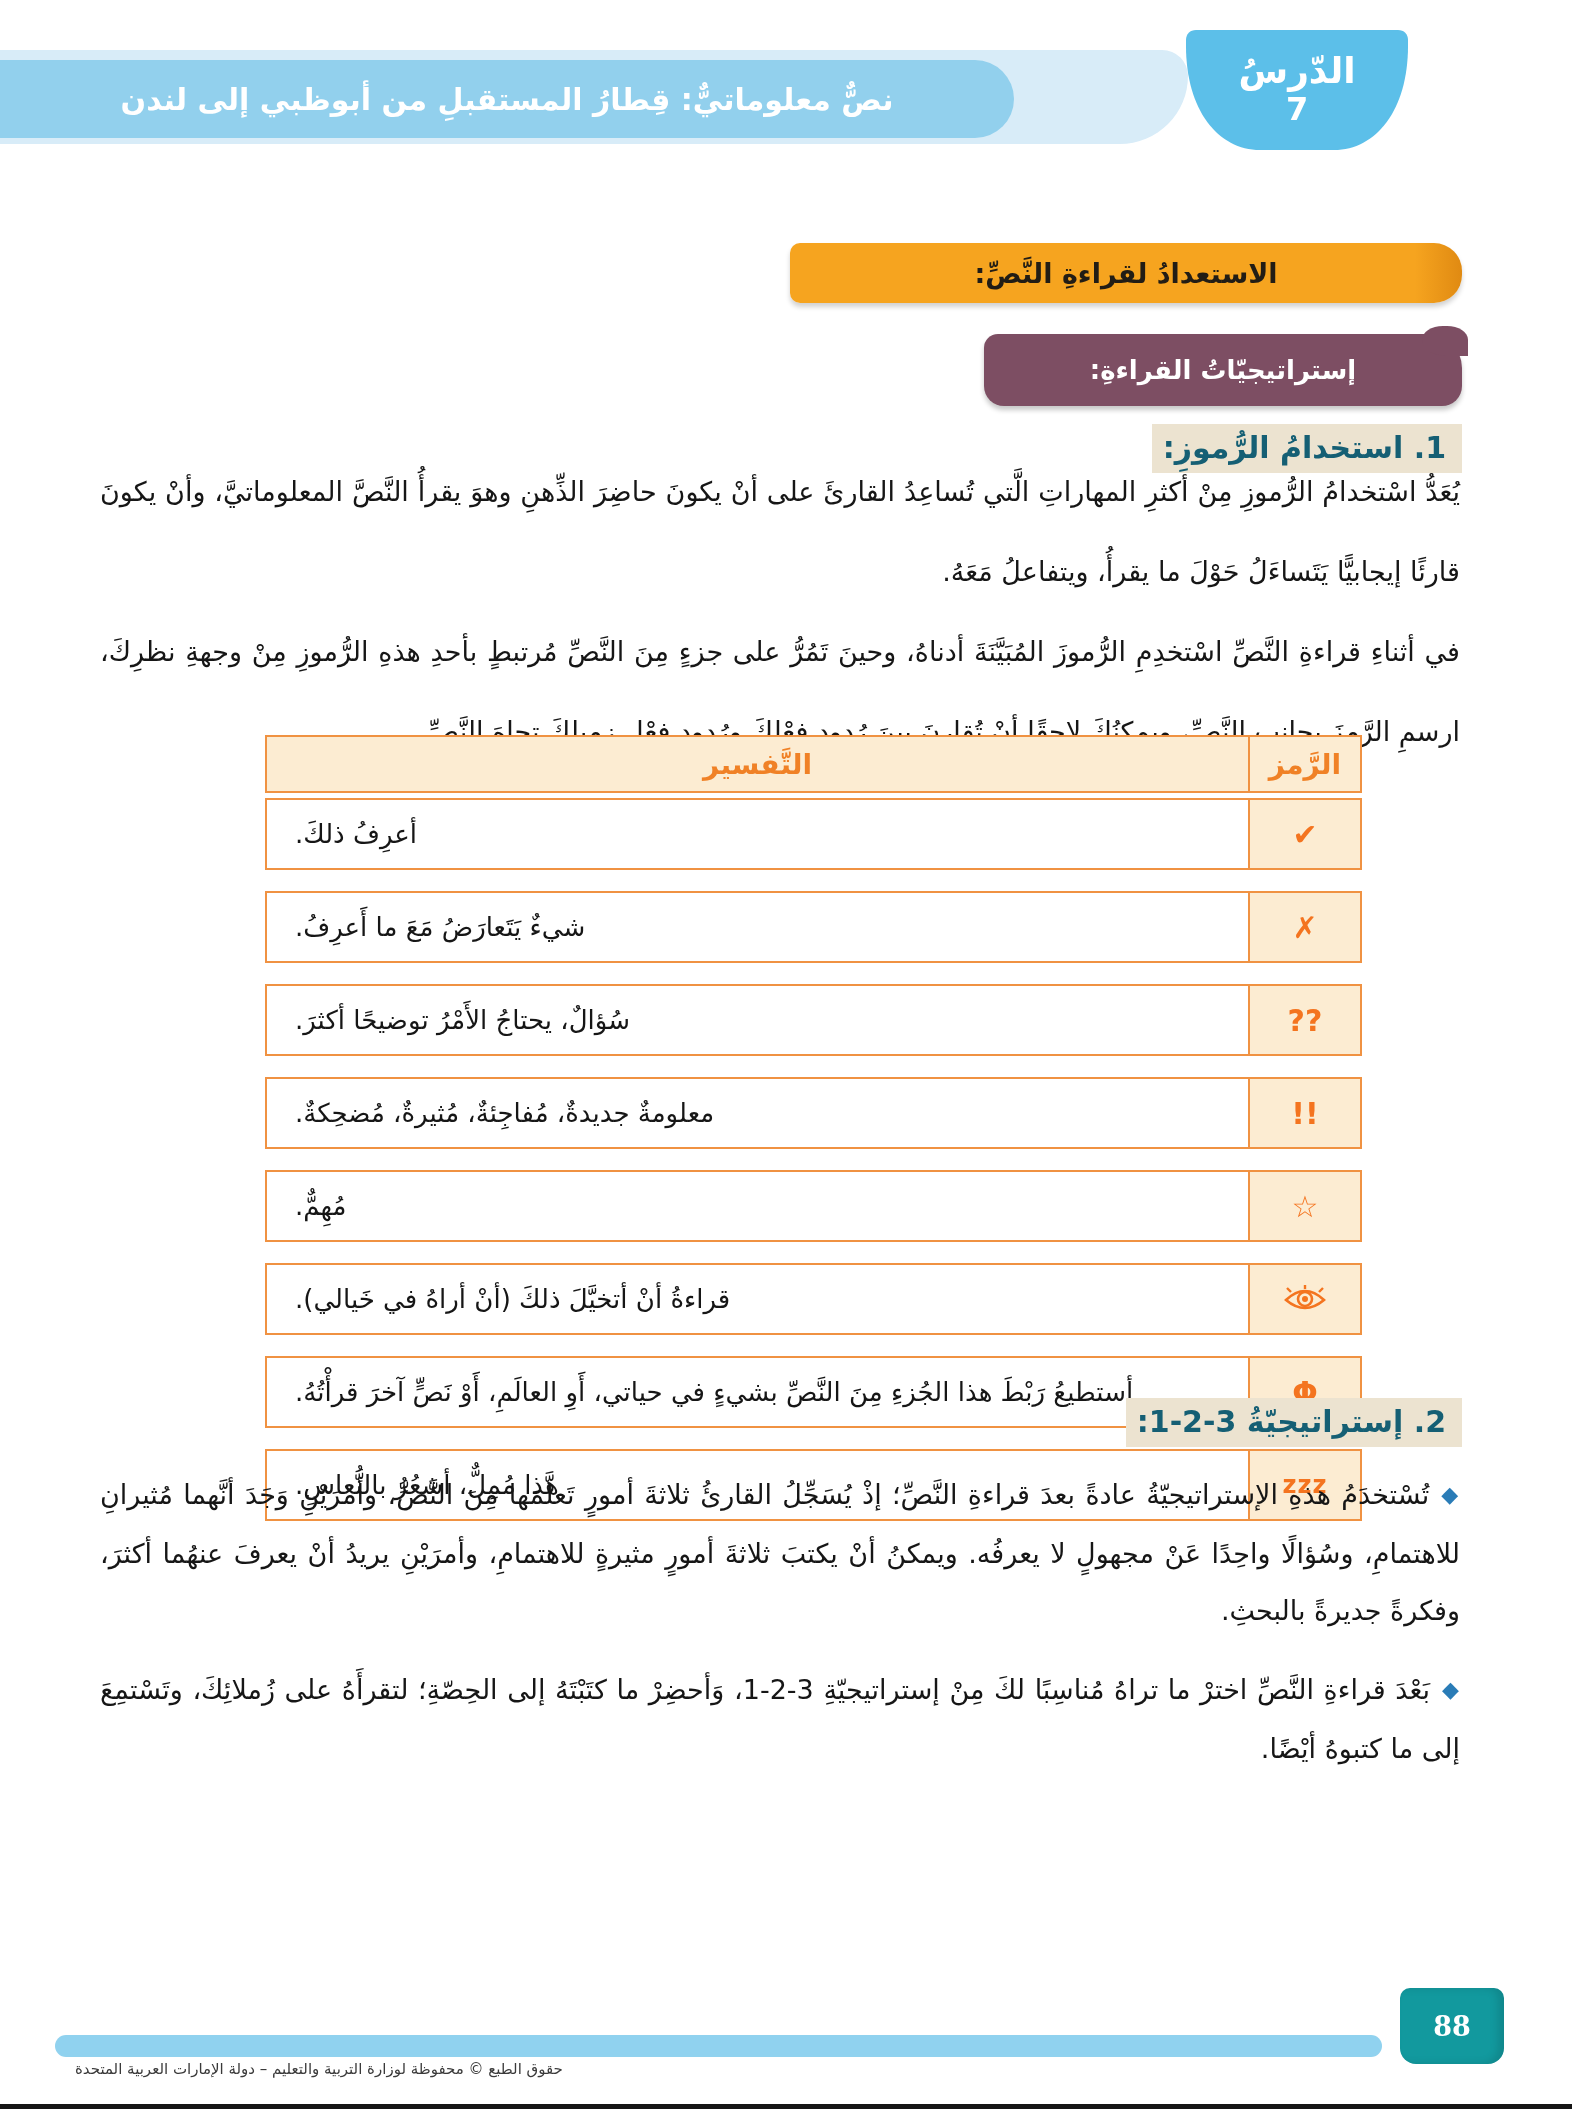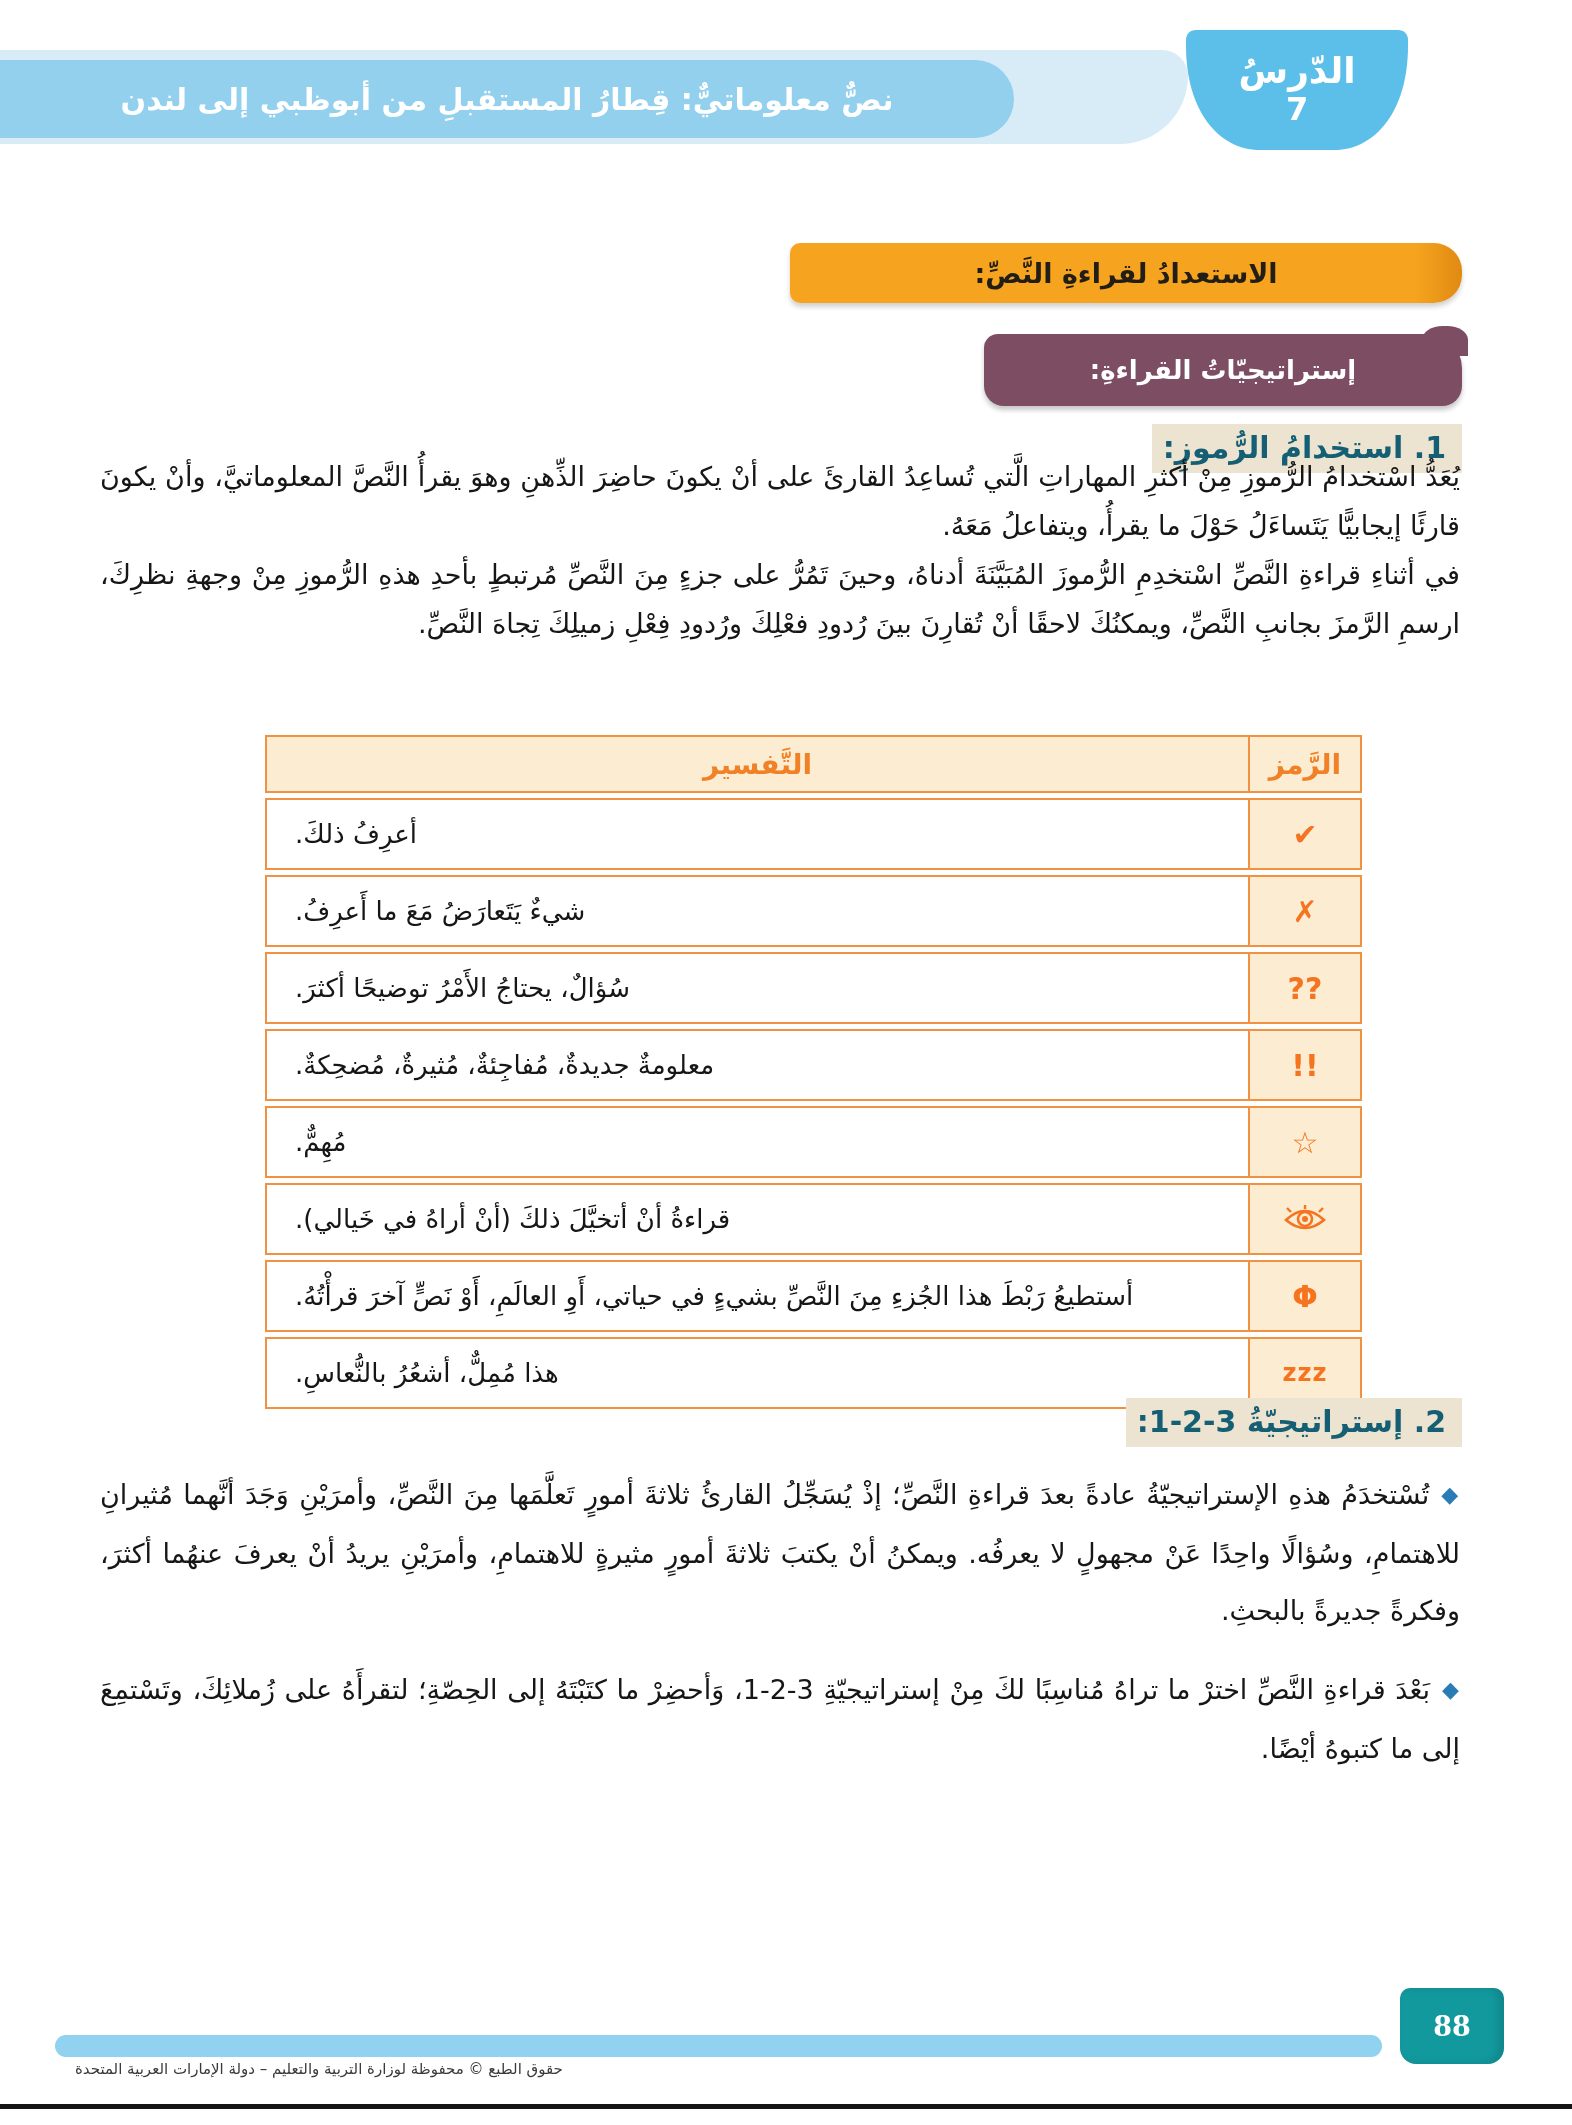--- a/index.html
+++ b/index.html
@@ -58,21 +58,21 @@
   .sect-heading {
     position:absolute; right:110px; background:#ece3d0;
     padding:6px 16px 8px 11px; color:#155f74; font-size:30px; font-weight:bold;
   }
   .sh1 { top:424px; }
   .sh2 { top:1398px; }
 
   
   .body-text {
     position:absolute; right:112px; left:100px; color:#161616;
-    font-size:27px; line-height:49px; text-align:justify;
+    font-size:27px; line-height:80px; text-align:justify;
   }
   .p-block { top:452px; }
   .p-block p + p { margin-top:0; }
 
   
   .sym-table {
     position:absolute; left:265px; top:735px; width:1097px;
     display:flex; flex-direction:column; gap:5px; direction:ltr;
   }
   .trow {
@@ -146,21 +146,21 @@
   <div class="body-text p-block">
     <p>يُعَدُّ اسْتخدامُ الرُّموزِ مِنْ أكثرِ المهاراتِ الَّتي تُساعِدُ القارئَ على أنْ يكونَ حاضِرَ الذِّهنِ وهوَ يقرأُ النَّصَّ المعلوماتيَّ، وأنْ يكونَ قارئًا إيجابيًّا يَتَساءَلُ حَوْلَ ما يقرأُ، ويتفاعلُ مَعَهُ.</p>
     <p>في أثناءِ قراءةِ النَّصِّ اسْتخدِمِ الرُّموزَ المُبَيَّنَةَ أدناهُ، وحينَ تَمُرُّ على جزءٍ مِنَ النَّصِّ مُرتبطٍ بأحدِ هذهِ الرُّموزِ مِنْ وجهةِ نظرِكَ، ارسمِ الرَّمزَ بجانبِ النَّصِّ، ويمكنُكَ لاحقًا أنْ تُقارِنَ بينَ رُدودِ فعْلِكَ ورُدودِ فِعْلِ زميلِكَ تِجاهَ النَّصِّ.</p>
   </div>
 
   <div class="sym-table">
     <div class="trow thead">
       <div class="tcell-interp">التَّفسير</div>
       <div class="tcell-sym">الرَّمز</div>
     </div>
-    <div style="display:flex;flex-direction:column;gap:5px;border-radius:22px;">
+    <div style="display:flex;flex-direction:column;gap:21px;border-radius:22px;">
         <div class="trow">
           <div class="tcell-interp">أعرِفُ ذلكَ.</div>
           <div class="tcell-sym">✔</div>
         </div>
         <div class="trow">
           <div class="tcell-interp">شيءٌ يَتَعارَضُ مَعَ ما أَعرِفُ.</div>
           <div class="tcell-sym">✗</div>
         </div>
         <div class="trow">
           <div class="tcell-interp">سُؤالٌ، يحتاجُ الأَمْرُ توضيحًا أكثرَ.</div>

